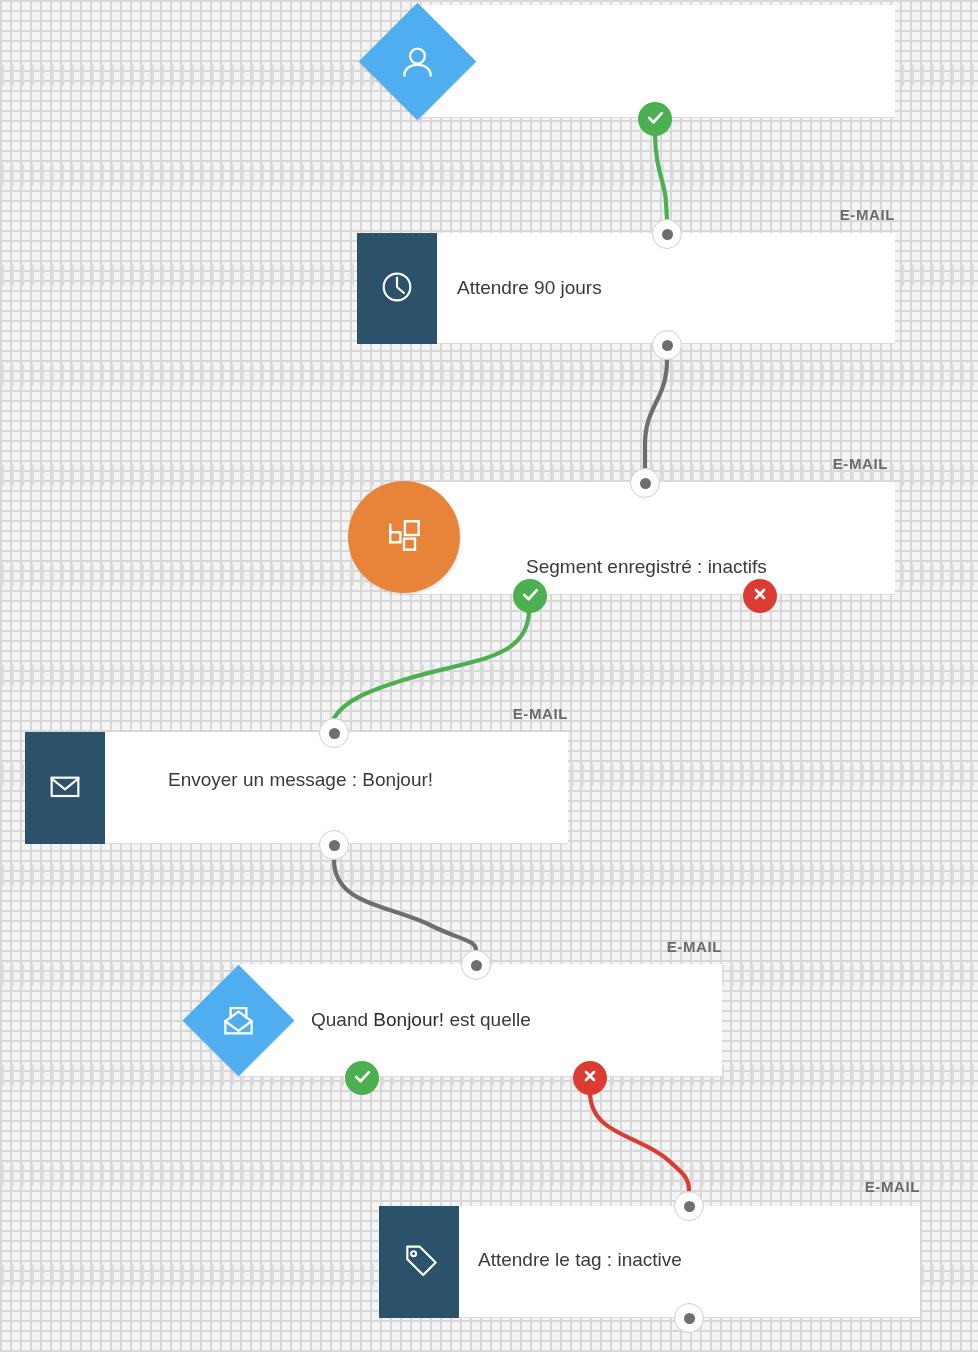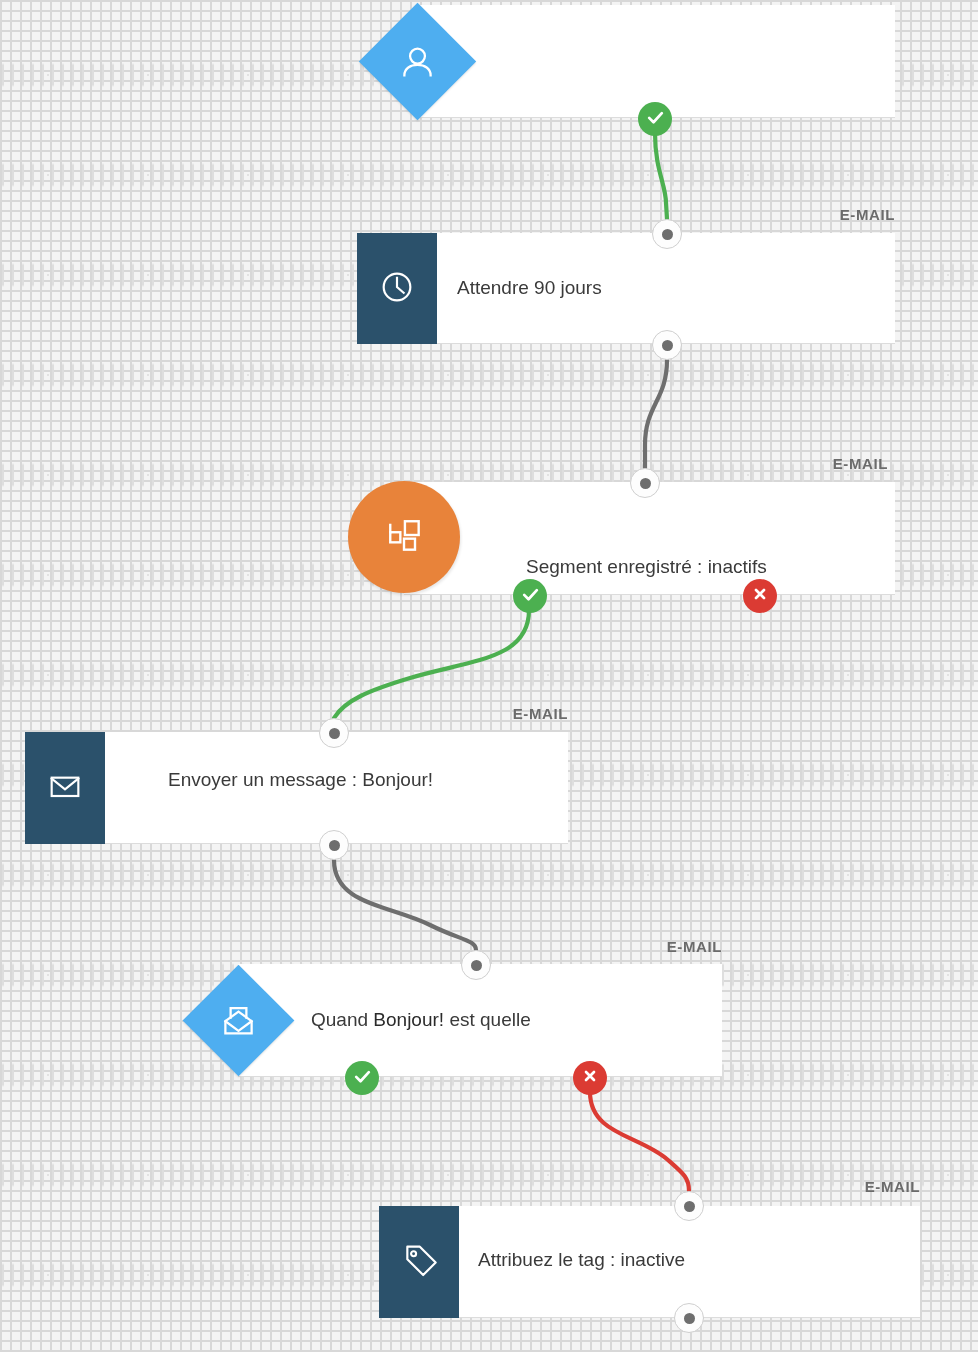--- a/index.html
+++ b/index.html
@@ -205,21 +205,21 @@
         <span class="glyph">
           <svg width="42" height="42" viewBox="0 0 48 48" fill="none" stroke="#fff" stroke-width="2.6" stroke-linecap="square" stroke-linejoin="miter">
             <path d="M9 24l15-11 15 11v14H9z"></path>
             <path d="M15 20V9h18v11"></path>
             <path d="M9 24l15 11 15-11"></path>
           </svg>
         </span>
       </div>
       <div class="card" style="left: 379px; top: 1206px; width: 541px; height: 112px;"></div>
       <div class="card-label" style="position: absolute; left: 478px; top: 1260px; transform: translateY(-50%);">
-        <div>Attribuez le tag : inactive</div>
+        <div>Attendre le tag : inactive</div>
       </div>
       <div class="icon-square" style="width: 80px; height: 112px; left: 379px; top: 1206px;">
         <span><svg width="40" height="40" viewBox="0 0 48 48" fill="none" stroke="#fff" stroke-width="2.6" stroke-linecap="square" stroke-linejoin="miter">
             <path d="M25 8H10v15l19 19 15-15L25 8z" stroke-linejoin="round"></path>
             <circle cx="17.5" cy="16.5" r="3"></circle>
           </svg></span>
       </div>
       <div class="chan" style="left: 895px; top: 206px;">E-MAIL</div>
       <div class="chan" style="left: 888px; top: 455px;">E-MAIL</div>
       <div class="chan" style="left: 568px; top: 705px;">E-MAIL</div>

